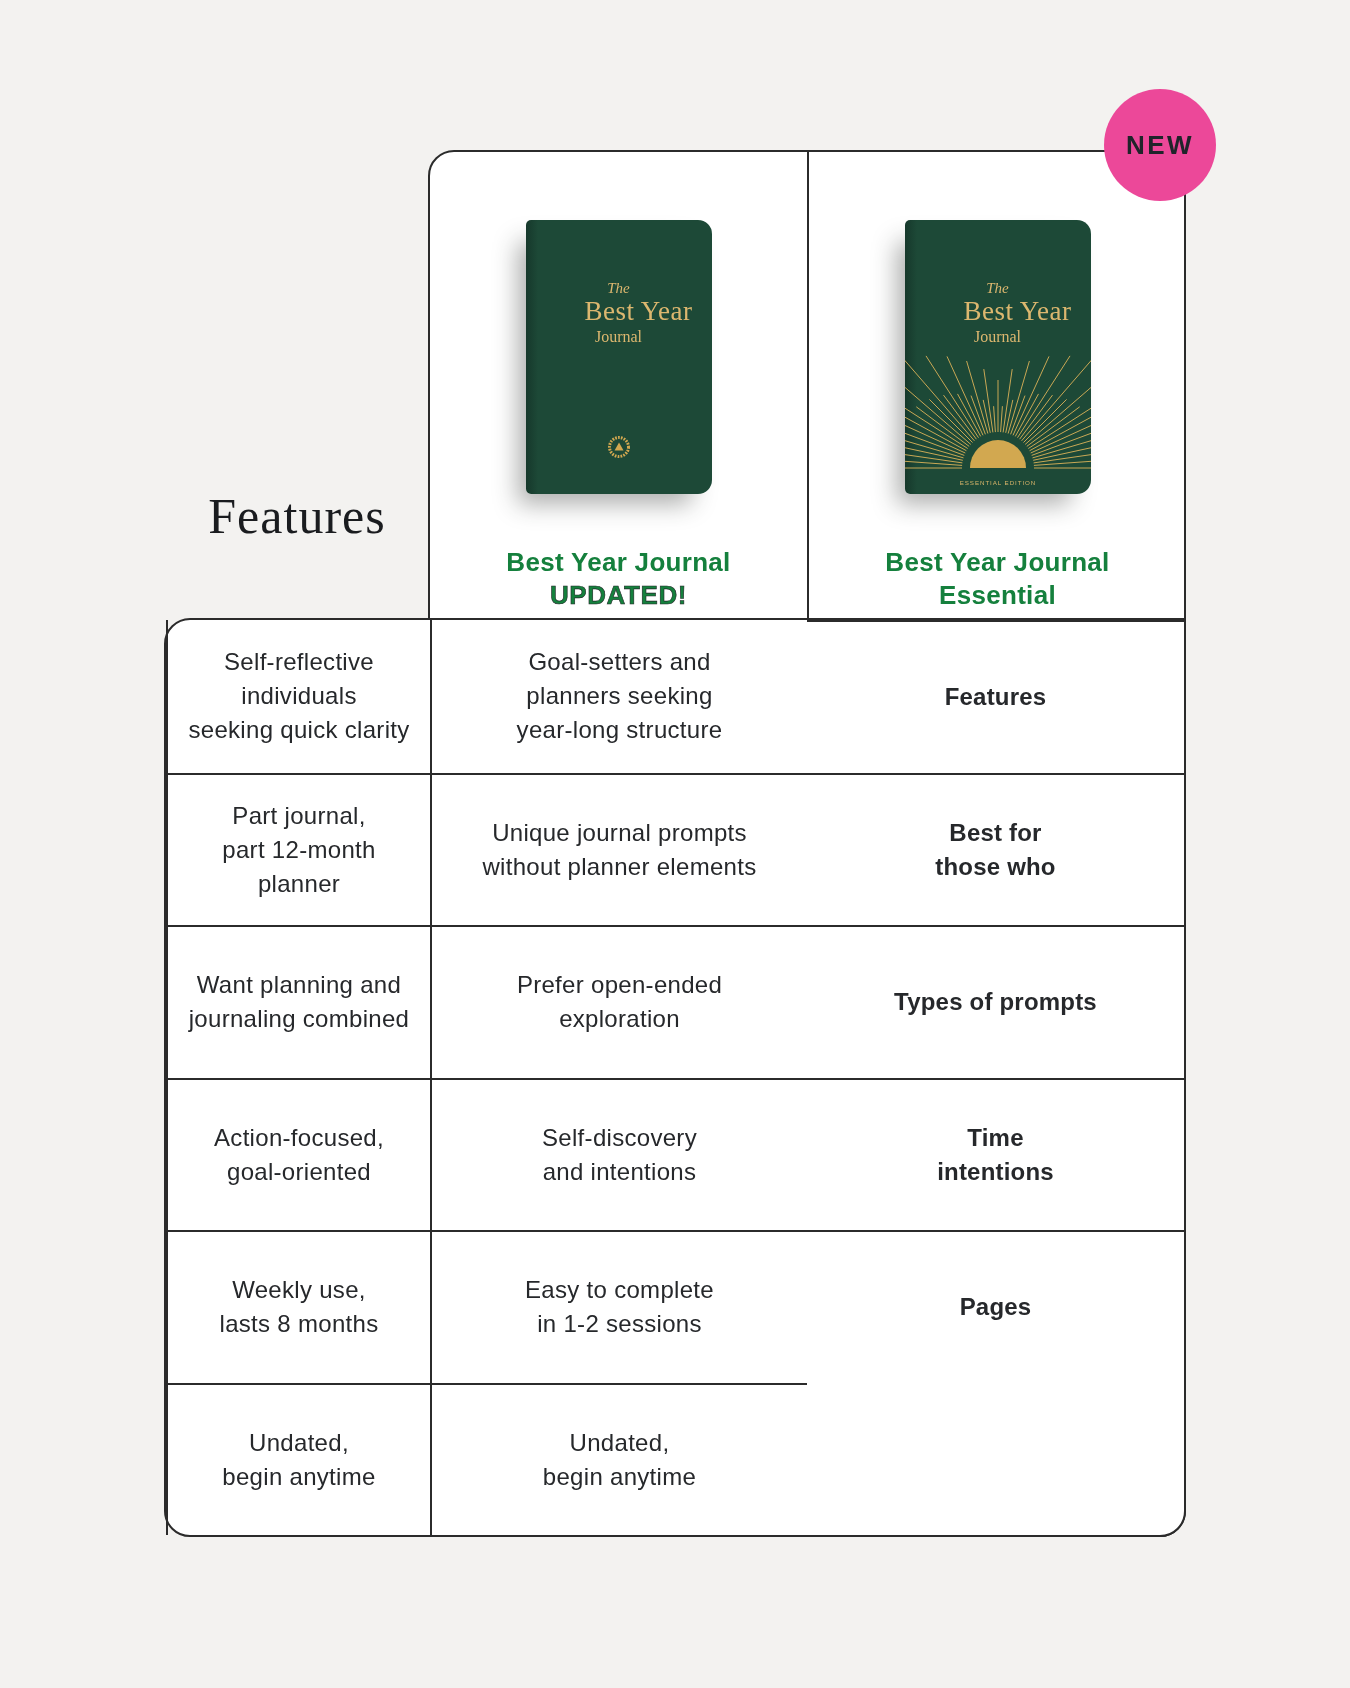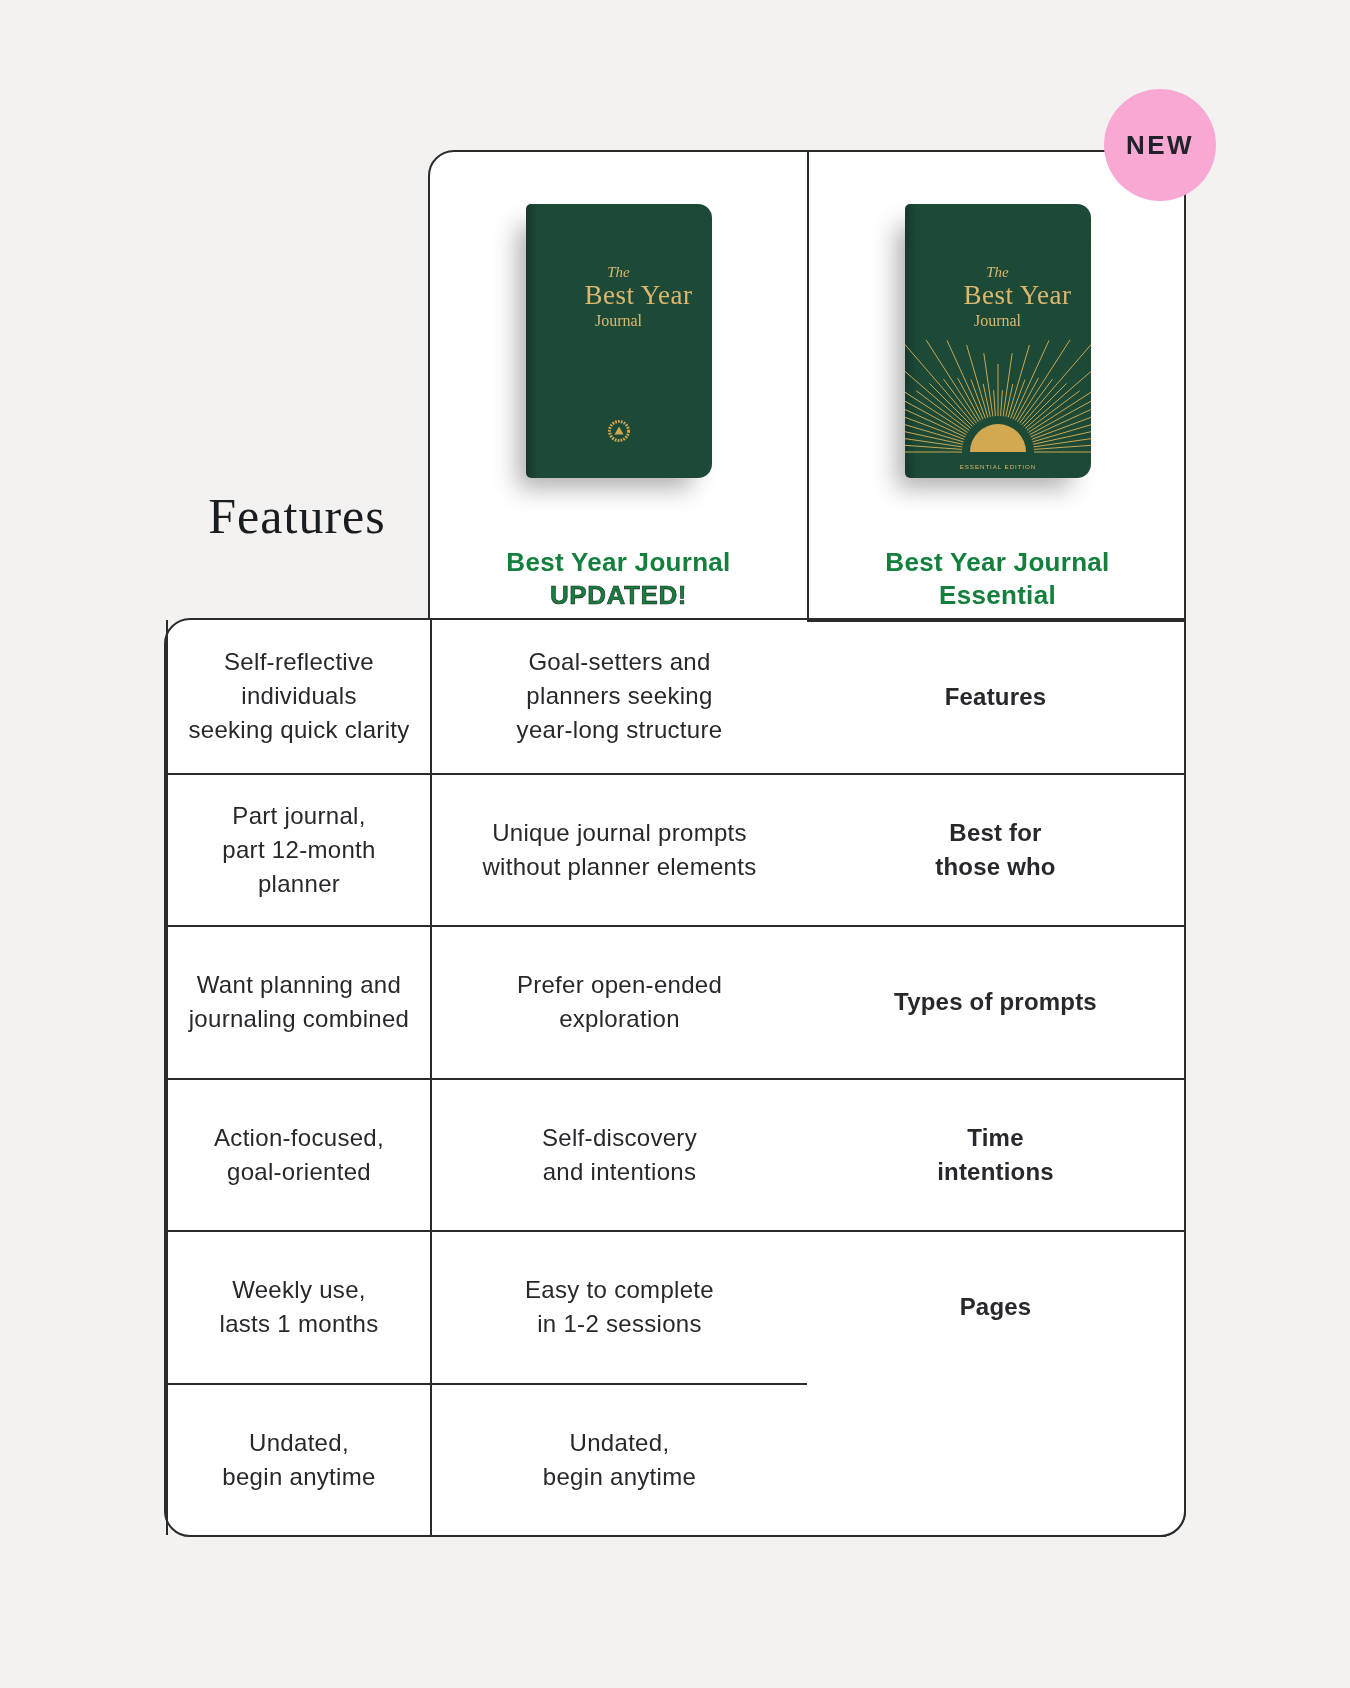--- a/index.html
+++ b/index.html
@@ -21,21 +21,21 @@
   }
   .panel-divider{
     position:absolute;left:377px;top:0;width:2px;height:468px;background:#2B2B2B;
   }
   .product-col{position:absolute;top:0;width:377px;height:468px;}
   .col-updated{left:0;}
   .col-essential{left:379px;}
 
   
   .book{
-    position:relative;width:186px;height:274px;margin:52px auto 0;
+    position:relative;width:186px;height:274px;margin:68px auto 0;
     background:linear-gradient(90deg,#16382B 0px,#1D4937 12px,#1D4937 100%);
     border-radius:5px 14px 14px 5px;
     box-shadow:-14px 16px 24px -6px rgba(40,42,40,0.38);
   }
   .cover-title{position:absolute;top:60px;left:0;width:100%;text-align:center;color:#DCB76F;}
   .cover-pre{font-family:"Liberation Serif",serif;font-style:italic;font-size:15px;line-height:16px;}
   .cover-main{font-family:"Liberation Serif",serif;font-size:27px;line-height:29px;letter-spacing:0.5px;margin-top:1px;padding-left:40px;}
   .cover-sub{font-family:"Liberation Serif",serif;font-size:16px;line-height:18px;margin-top:2px;}
   .emblem{position:absolute;left:50%;top:214px;transform:translateX(-50%);}
   .sunburst{position:absolute;left:0;top:0;width:186px;height:274px;}
@@ -49,21 +49,21 @@
   
   .product-name{
     position:absolute;top:394px;left:0;width:100%;text-align:center;
     color:#15803d;font-size:26px;line-height:33px;font-weight:700;letter-spacing:0.3px;
   }
   .name-strong{font-weight:700;letter-spacing:0.6px;-webkit-text-stroke:0.6px #232528;}
 
   
   .new-badge{
     position:absolute;left:1104px;top:89px;width:112px;height:112px;border-radius:50%;
-    background:#f9a8d4;display:flex;align-items:center;justify-content:center;z-index:6;
+    background:#ec4899;display:flex;align-items:center;justify-content:center;z-index:6;
   }
   .new-badge span{font-size:26px;font-weight:700;letter-spacing:2.5px;color:#20242A;}
 
   
   .comparison-table{
     position:absolute;left:164px;top:618px;width:1022px;height:919px;
     background:#FFFFFF;border:2px solid #2B2B2B;border-radius:26px 0 26px 26px;
     box-sizing:border-box;display:grid;
     grid-template-columns:264px 377px auto;
     grid-template-rows:repeat(6,1fr);
@@ -199,21 +199,21 @@
 
     <div class="cell label bt">Types of prompts</div>
     <div class="cell bl bt">Action-focused,
 goal-oriented</div>
     <div class="cell bl bt">Self-discovery
 and intentions</div>
 
     <div class="cell label bt">Time
 intentions</div>
     <div class="cell bl bt">Weekly use,
-lasts 1 months</div>
+lasts 8 months</div>
     <div class="cell bl bt">Easy to complete
 in 1-2 sessions</div>
 
     <div class="cell label bt">Pages</div>
     <div class="cell bl bt">Undated,
 begin anytime</div>
     <div class="cell bl bt">Undated,
 begin anytime</div>
   </div>
 

